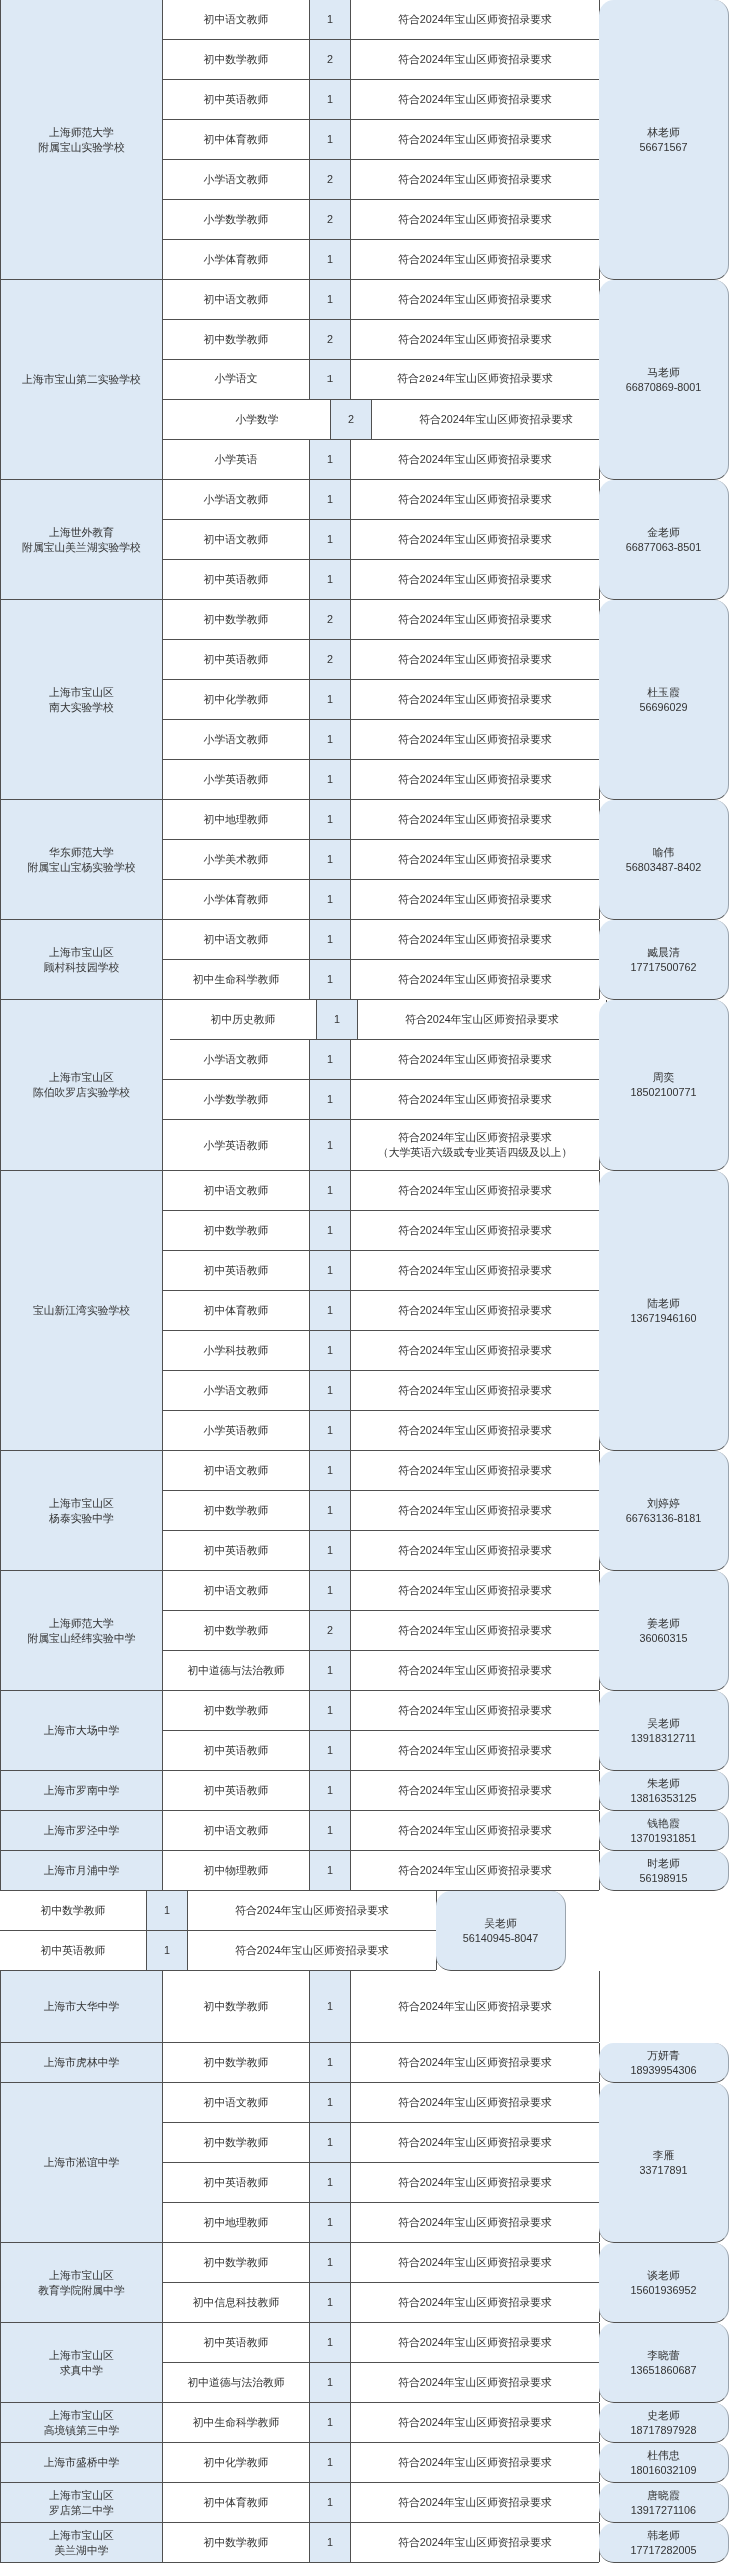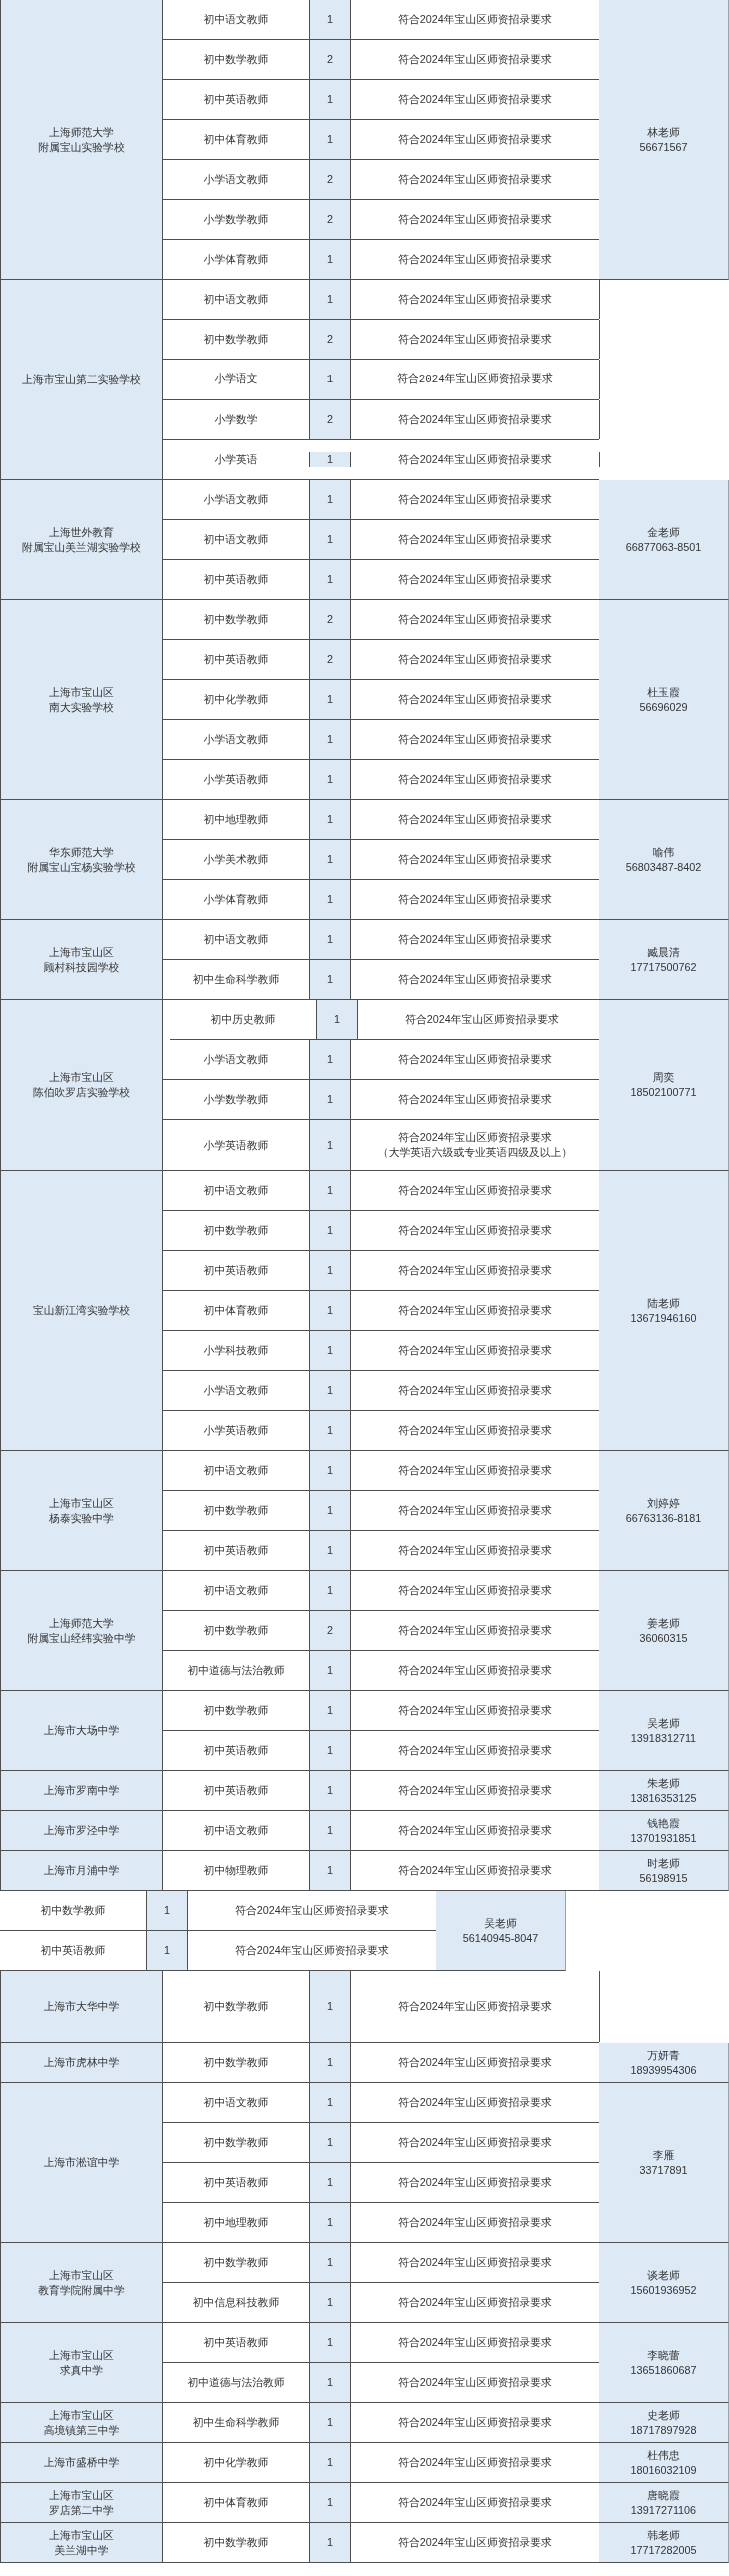--- a/index.html
+++ b/index.html
@@ -80,20 +80,21 @@
       flex: 0 0 249px;
       background: var(--cell-bg);
       border-right: 0.7px solid var(--border);
     }
     .contact {
       width: 130px;
       flex: 0 0 130px;
       background: var(--accent-bg);
       border-bottom: 0.7px solid var(--border);
       border-right: 0.7px solid #9aa4ae;
+      border-radius: 15px;
     }
   </style>
 </head>
 <body>
 
 <div id="table">
     <div class="section">
       <div class="cell school">
         <div class="line">上海师范大学</div>
         <div class="line">附属宝山实验学校</div>
@@ -213,42 +214,46 @@
           <div class="cell pos">
             <div class="line">小学语文</div>
           </div>
           <div class="cell cnt">
             <div class="line">1</div>
           </div>
           <div class="cell req">
             <div class="line">符合2024年宝山区师资招录要求</div>
           </div>
         </div>
-        <div class="row" style="height: 40px;">
+        <div class="row" style="height: 40px; padding-left: 21px;">
           <div class="cell pos">
             <div class="line">小学数学</div>
           </div>
           <div class="cell cnt">
             <div class="line">2</div>
           </div>
           <div class="cell req">
             <div class="line">符合2024年宝山区师资招录要求</div>
           </div>
         </div>
-        <div class="row" style="height: 40px; align-items: center;">
+        <div class="row" style="height: 40px;">
           <div class="cell pos">
             <div class="line">小学英语</div>
           </div>
           <div class="cell cnt">
             <div class="line">1</div>
           </div>
           <div class="cell req">
             <div class="line">符合2024年宝山区师资招录要求</div>
           </div>
         </div>
+      </div>
+      <div class="cell contact">
+        <div class="line">马老师</div>
+        <div class="line">66870869-8001</div>
       </div>
     </div>
     <div class="section">
       <div class="cell school">
         <div class="line">上海世外教育</div>
         <div class="line">附属宝山美兰湖实验学校</div>
       </div>
       <div class="mid">
         <div class="row" style="height: 40px;">
           <div class="cell pos">

